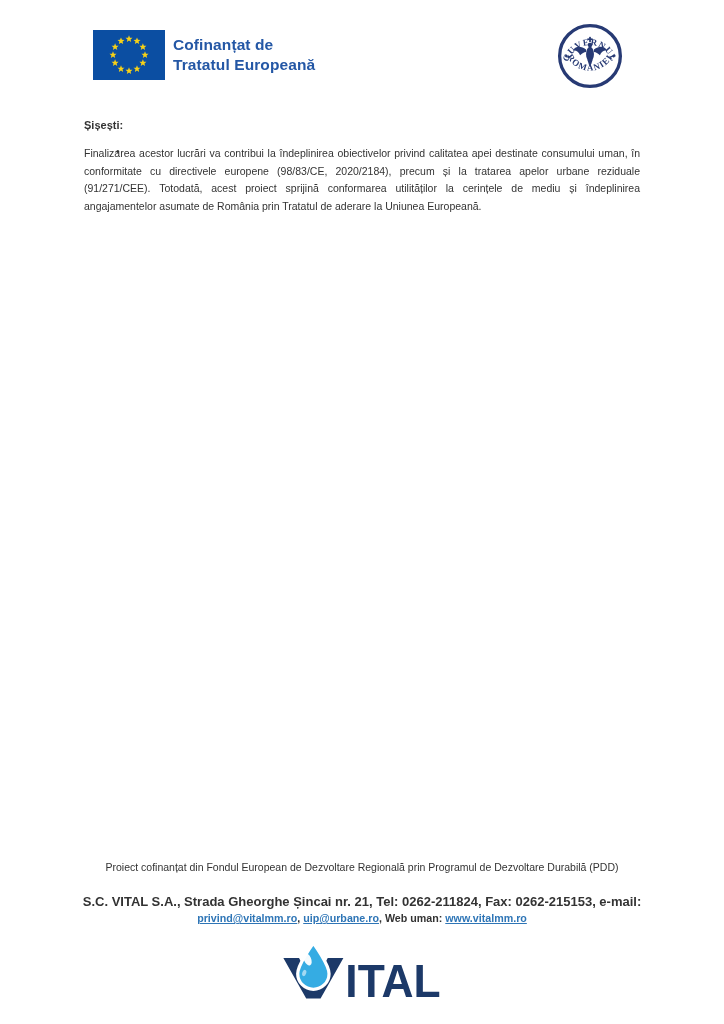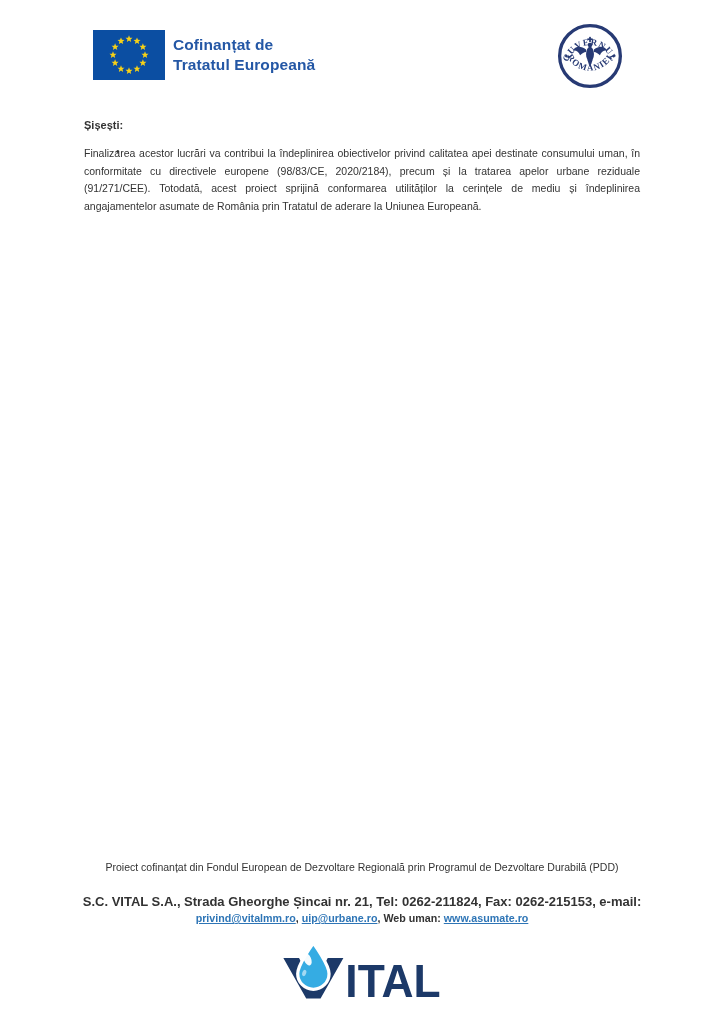--- a/index.html
+++ b/index.html
@@ -99,21 +99,21 @@
     <div class="bullet-row">
       <span class="bullet-marker">•</span>
     </div>
     <div class="doc-paragraph">Finalizarea acestor lucrări va contribui la îndeplinirea obiectivelor privind calitatea apei destinate consumului uman, în conformitate cu directivele europene (98/83/CE, 2020/2184), precum și la tratarea apelor urbane reziduale (91/271/CEE). Totodată, acest proiect sprijină conformarea utilităților la cerințele de mediu și îndeplinirea angajamentelor asumate de România prin Tratatul de aderare la Uniunea Europeană.</div>
   </div>
 
   <div class="footer-funding">Proiect cofinanțat din Fondul European de Dezvoltare Regională prin Programul de Dezvoltare Durabilă (PDD)</div>
 
   <div class="footer-contact">S.C. VITAL S.A., Strada Gheorghe Șincai nr. 21, Tel: 0262-211824, Fax: 0262-215153, e-mail:</div>
 
-  <div class="footer-links"><a href="#">privind@vitalmm.ro</a><span>, </span><a href="#">uip@urbane.ro</a><span>, Web uman: </span><a href="#">www.asumate.ro</a></div>
+  <div class="footer-links"><a href="#">privind@vitalmm.ro</a><span>, </span><a href="#">uip@urbane.ro</a><span>, Web uman: </span><a href="#">www.vitalmm.ro</a></div>
 
   <svg class="vital-logo" width="160" height="62" viewBox="0 0 245 95" aria-hidden="true">
     <path class="navy-fill" d="M2,26 H26 L48,67 L70,26 H94 L59,88 H37 Z"></path>
     <path class="drop-fill" stroke="#ffffff" stroke-width="5" d="M48,3 C48,3 24,36 24,50 a24,24 0 0 0 48,0 C72,36 48,3 48,3 Z"></path>
     <ellipse cx="39" cy="28" rx="5.5" ry="10" transform="rotate(-24 39 28)" fill="#ffffff" opacity="0.95"></ellipse>
     <ellipse cx="34" cy="49" rx="3" ry="5" transform="rotate(18 34 49)" fill="#ffffff" opacity="0.55"></ellipse>
     <text class="navy-fill" x="97" y="86" font-size="72" font-weight="bold" textLength="146" lengthAdjust="spacingAndGlyphs" font-family="Liberation Sans, DejaVu Sans, sans-serif">ITAL</text>
   </svg>
 
 </div>

